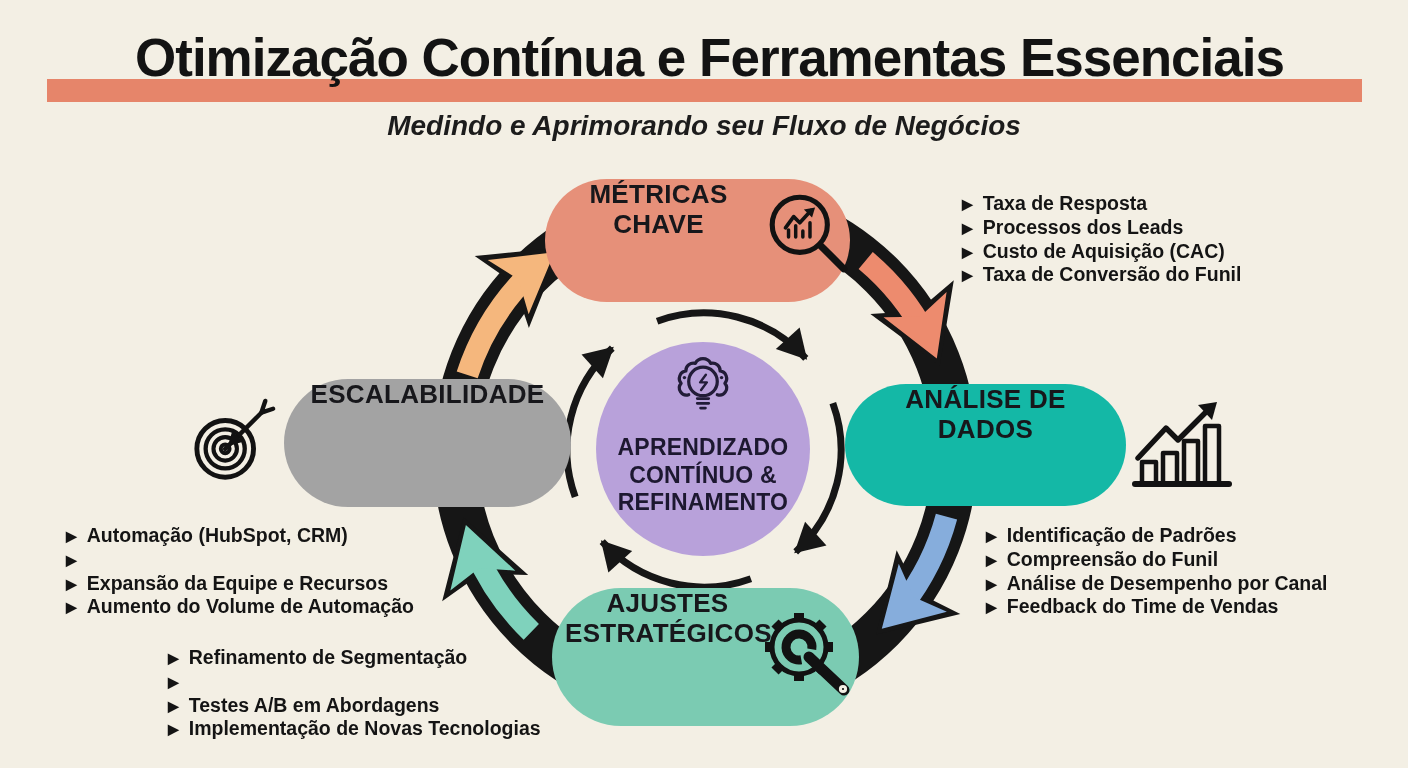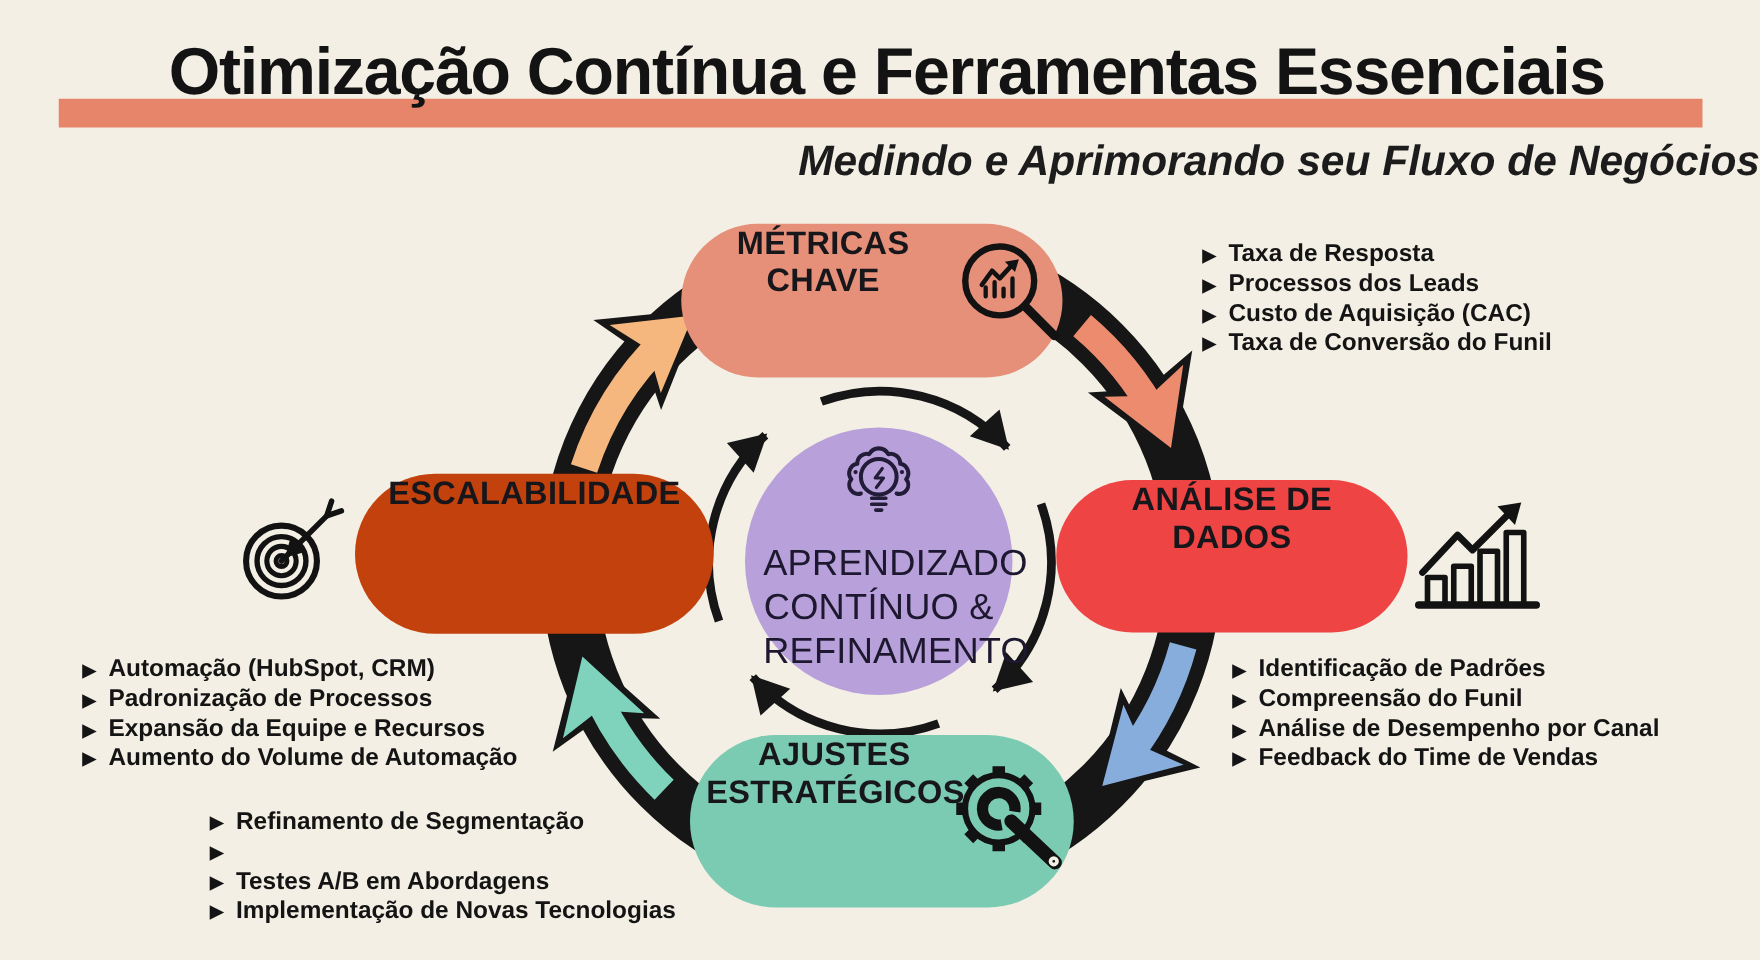--- a/index.html
+++ b/index.html
@@ -9,47 +9,47 @@
     -webkit-font-smoothing:antialiased;
   }
   
   .title-wrap{position:absolute;left:0;right:0;top:30px;text-align:center;z-index:6;padding-left:11px;}
   .title{
     display:inline-block;position:relative;z-index:2;
     font-size:53px;font-weight:bold;letter-spacing:-1px;color:#131313;line-height:1.05;
   }
   .title-bar{position:absolute;left:47px;top:79px;width:1315px;height:23px;background:#E6856A;z-index:5;}
   .subtitle{
-    position:absolute;left:0;right:0;top:110px;text-align:right;z-index:6;
-    font-size:34px;font-style:italic;font-weight:bold;color:#1c1c1c;
+    position:absolute;left:0;right:0;top:110px;text-align:center;z-index:6;
+    font-size:28px;font-style:italic;font-weight:bold;color:#1c1c1c;
   }
   
   .diagram-svg{position:absolute;left:0;top:0;z-index:1;}
   
   .pill{position:absolute;display:flex;align-items:flex-start;justify-content:center;z-index:2;}
   .pill .label{
     font-weight:bold;text-align:center;color:#17171b;
     font-size:26px;line-height:1.16;letter-spacing:.3px;
   }
   .pill-metricas{left:545px;top:179px;width:305px;height:123px;border-radius:62px;background:#E69079;}
   .pill-metricas .label{width:185px;margin-right:78px;}
-  .pill-analise{left:845px;top:384px;width:281px;height:122px;border-radius:61px;background:#ef4444;}
+  .pill-analise{left:845px;top:384px;width:281px;height:122px;border-radius:61px;background:#14b8a6;}
   .pill-analise .label{width:185px;}
   .pill-ajustes{left:552px;top:588px;width:307px;height:138px;border-radius:69px;background:#7BCBB2;}
   .pill-ajustes .label{width:205px;margin-right:76px;}
-  .pill-escal{left:284px;top:379px;width:287px;height:128px;border-radius:64px;background:#c2410c;}
+  .pill-escal{left:284px;top:379px;width:287px;height:128px;border-radius:64px;background:#a3a3a3;}
   .pill-escal .label{width:100%;}
   
   .center-circle{
     position:absolute;left:596px;top:342px;width:214px;height:214px;border-radius:50%;
     background:#B8A1DA;z-index:2;display:flex;flex-direction:column;align-items:center;
   }
   .center-circle .label{
     width:185px;margin-top:4px;text-align:center;
-    font-weight:normal;font-size:29px;line-height:1.2;color:#1d1830;letter-spacing:.2px;
+    font-weight:bold;font-size:23px;line-height:1.2;color:#1d1830;letter-spacing:.2px;
   }
   .center-icon{margin-top:8px;}
   
   .icon-abs{position:absolute;z-index:3;line-height:0;}
   
   .list{position:absolute;z-index:4;}
   .list-item{display:flex;align-items:flex-start;gap:10px;
     font-size:19.5px;font-weight:bold;color:#141414;line-height:23.8px;white-space:nowrap;}
   .bullet{font-size:14px;line-height:23.8px;transform:translateY(0.5px);}
   .list-metricas{left:962px;top:192px;}
@@ -225,21 +225,20 @@
     </div>
   </div>
 
   <div class="list list-escal">
     <div class="list-item">
       <span class="bullet">▶</span>
       <span>Automação (HubSpot, CRM)</span>
     </div>
     <div class="list-item">
       <span class="bullet">▶</span>
-      <span>Padronização de Processos</span>
     </div>
     <div class="list-item">
       <span class="bullet">▶</span>
       <span>Expansão da Equipe e Recursos</span>
     </div>
     <div class="list-item">
       <span class="bullet">▶</span>
       <span>Aumento do Volume de Automação</span>
     </div>
   </div>

